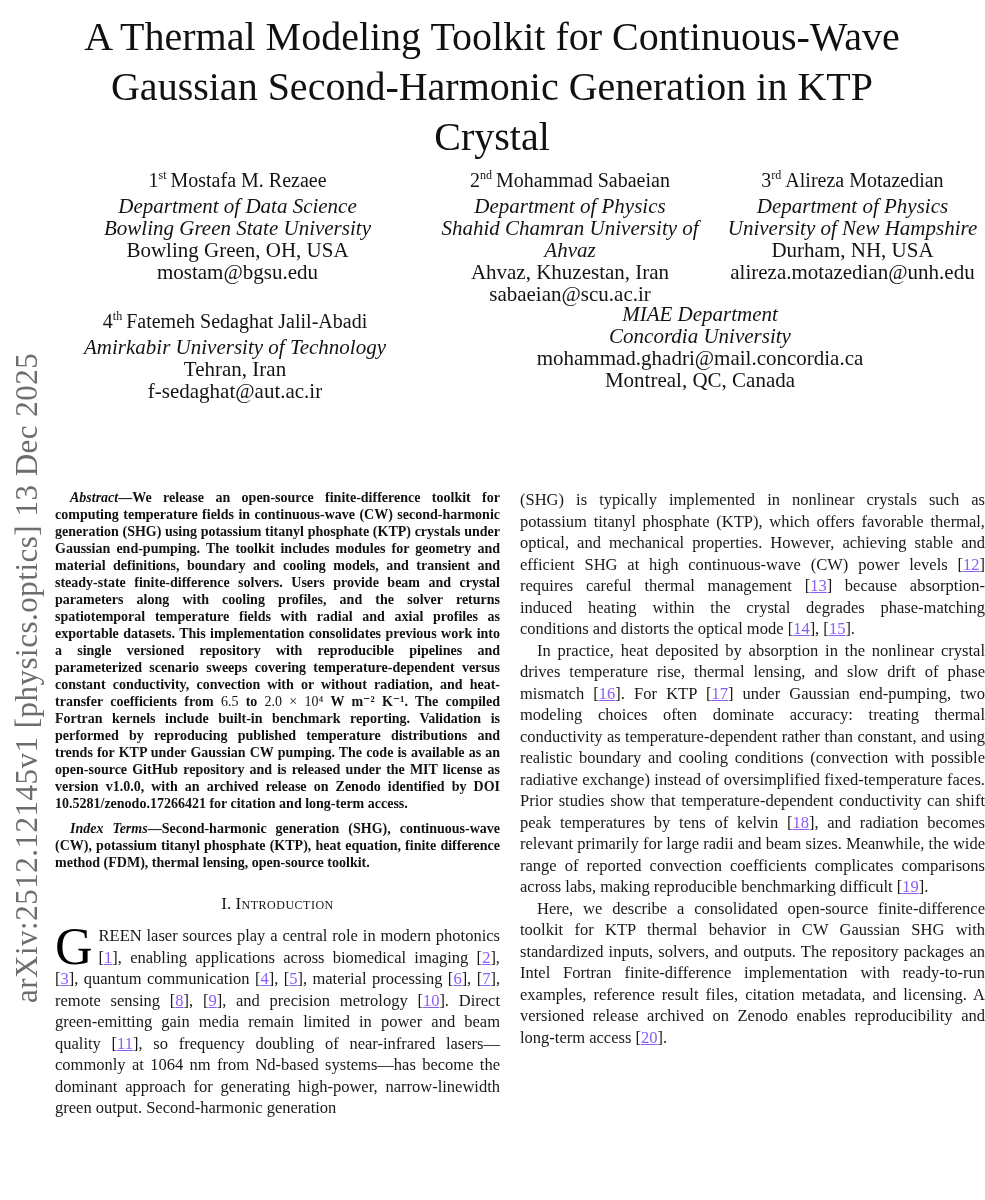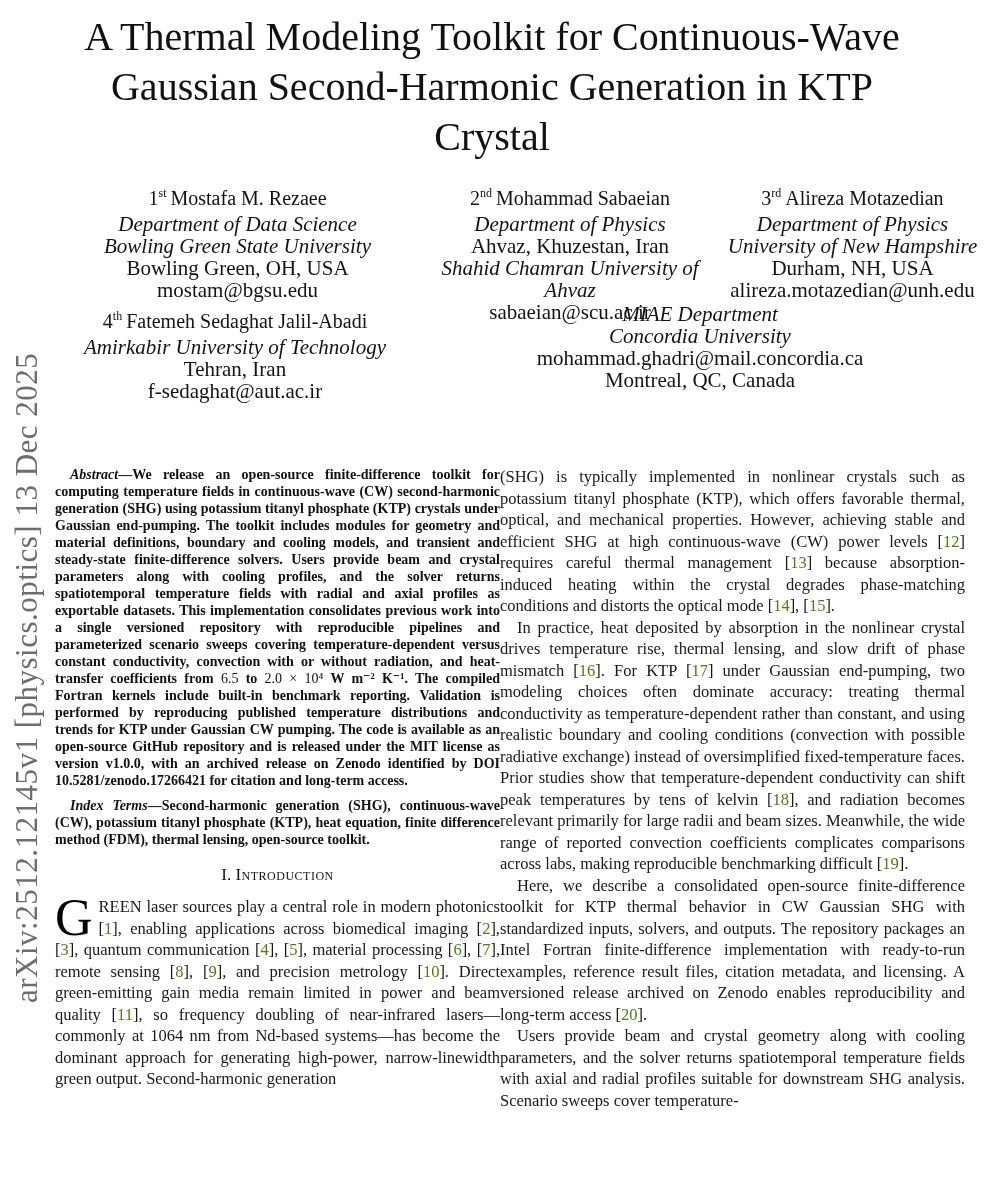--- a/index.html
+++ b/index.html
@@ -23,64 +23,64 @@
 
   
   .title {
     position: absolute; top: 12px; left: 52px; width: 880px;
     text-align: center; font-weight: normal;
     font-size: 40px; line-height: 50px; color: #111;
   }
 
   
   .authors-row { position: absolute; left: 55px; width: 930px; display: grid; }
-  .authors-row.row1 { top: 180px; grid-template-columns: 365px 300px 265px; font-family: Liberation Serif, serif; }
+  .authors-row.row1 { top: 162px; grid-template-columns: 365px 300px 265px; font-family: Liberation Serif, serif; }
   .authors-row.row2 { top: 303px; grid-template-columns: 360px 570px; }
   .author { text-align: center; }
   .author-name { font-size: 20px; line-height: 26px; margin-bottom: 2px; }
   .author-name sup { font-size: 12px; }
   .author-name .ord { margin-right: 4px; }
   .author-line { font-size: 21px; line-height: 22px; }
   .author-line.italic { font-style: italic; }
 
   
   .columns {
-    position: absolute; top: 466px; left: 55px; width: 930px;
-    display: grid; grid-template-columns: 445px 465px; 
+    position: absolute; top: 489px; left: 55px; width: 930px;
+    display: grid; grid-template-columns: 445px 465px; column-gap: 20px;
   }
   .col { overflow: visible; }
 
   .abstract, .index-terms {
     font-size: 14px; line-height: 17px; font-weight: bold;
     text-align: justify; text-indent: 15px; color: #111;
   }
   .index-terms { margin-top: 8px; }
   .abs-label, .it-label { font-style: italic; }
   .run-math { font-weight: normal; }
 
   .section-heading {
-    margin-top: 15px; margin-bottom: 9px;
+    margin-top: 21px; margin-bottom: 9px;
     text-align: center; font-weight: normal; font-size: 17px; line-height: 24px;
   }
   .section-heading .sc { font-variant: small-caps; letter-spacing: 0.5px; }
 
   .body-p {
     font-size: 16.5px; line-height: 21.5px;
     text-align: justify; text-indent: 17px; color: #181818;
   }
   .body-p.no-indent { text-indent: 0; }
 
   .dropcap {
     float: left;
     font-size: 52px; line-height: 40px;
     padding: 2px 6px 0 0;
     color: #000;
   }
 
-  .cite { color: #4d7c0f; }
+  .cite { color: #8b5cf6; text-decoration: underline; }
 </style>
 </head>
 <body>
 
 <div class="page">
 
   <div class="arxiv-stamp">arXiv:2512.12145v1 [physics.optics] 13 Dec 2025</div>
 
   <h1 class="title">
     <div>A Thermal Modeling Toolkit for Continuous-Wave</div>
@@ -92,22 +92,22 @@
     <div class="author">
       <div class="author-name"><span class="ord"><span>1</span><sup>st</sup></span><span>Mostafa M. Rezaee</span></div>
       <div class="author-line italic">Department of Data Science</div>
       <div class="author-line italic">Bowling Green State University</div>
       <div class="author-line">Bowling Green, OH, USA</div>
       <div class="author-line">mostam@bgsu.edu</div>
     </div>
     <div class="author">
       <div class="author-name"><span class="ord"><span>2</span><sup>nd</sup></span><span>Mohammad Sabaeian</span></div>
       <div class="author-line italic">Department of Physics</div>
+      <div class="author-line italic">Shahid Chamran University of Ahvaz</div>
       <div class="author-line">Ahvaz, Khuzestan, Iran</div>
-      <div class="author-line italic">Shahid Chamran University of Ahvaz</div>
       <div class="author-line">sabaeian@scu.ac.ir</div>
     </div>
     <div class="author">
       <div class="author-name"><span class="ord"><span>3</span><sup>rd</sup></span><span>Alireza Motazedian</span></div>
       <div class="author-line italic">Department of Physics</div>
       <div class="author-line italic">University of New Hampshire</div>
       <div class="author-line">Durham, NH, USA</div>
       <div class="author-line">alireza.motazedian@unh.edu</div>
     </div>
   </div>
@@ -131,17 +131,16 @@
     <div class="col">
       <p class="abstract"><span class="abs-label">Abstract</span><span><span class="run-b">—We release an open-source finite-difference toolkit for computing temperature fields in continuous-wave (CW) second-harmonic generation (SHG) using potassium titanyl phosphate (KTP) crystals under Gaussian end-pumping. The toolkit includes modules for geometry and material definitions, boundary and cooling models, and transient and steady-state finite-difference solvers. Users provide beam and crystal parameters along with cooling profiles, and the solver returns spatiotemporal temperature fields with radial and axial profiles as exportable datasets. This implementation consolidates previous work into a single versioned repository with reproducible pipelines and parameterized scenario sweeps covering temperature-dependent versus constant conductivity, convection with or without radiation, and heat-transfer coefficients from </span><span class="run-math">6.5</span><span class="run-b"> to </span><span class="run-math">2.0 × 10⁴</span><span class="run-b"> W m⁻² K⁻¹</span><span class="run-b">. The compiled Fortran kernels include built-in benchmark reporting. Validation is performed by reproducing published temperature distributions and trends for KTP under Gaussian CW pumping. The code is available as an open-source GitHub repository and is released under the MIT license as version v1.0.0, with an archived release on Zenodo identified by DOI 10.5281/zenodo.17266421 for citation and long-term access.</span></span></p>
       <p class="index-terms"><span class="it-label">Index Terms</span><span>—Second-harmonic generation (SHG), continuous-wave (CW), potassium titanyl phosphate (KTP), heat equation, finite difference method (FDM), thermal lensing, open-source toolkit.</span></p>
       <h2 class="section-heading"><span>I.</span> <span class="sc">Introduction</span></h2>
       <p class="body-p no-indent"><span class="dropcap">G</span><span>REEN laser sources play a central role in modern photonics [<span class="cite">1</span>], enabling applications across biomedical imaging [<span class="cite">2</span>], [<span class="cite">3</span>], quantum communication [<span class="cite">4</span>], [<span class="cite">5</span>], material processing [<span class="cite">6</span>], [<span class="cite">7</span>], remote sensing [<span class="cite">8</span>], [<span class="cite">9</span>], and precision metrology [<span class="cite">10</span>]. Direct green-emitting gain media remain limited in power and beam quality [<span class="cite">11</span>], so frequency doubling of near-infrared lasers—commonly at 1064 nm from Nd-based systems—has become the dominant approach for generating high-power, narrow-linewidth green output. Second-harmonic generation</span></p>
     </div>
     <div class="col">
       <p class="body-p no-indent">(SHG) is typically implemented in nonlinear crystals such as potassium titanyl phosphate (KTP), which offers favorable thermal, optical, and mechanical properties. However, achieving stable and efficient SHG at high continuous-wave (CW) power levels [<span class="cite">12</span>] requires careful thermal management [<span class="cite">13</span>] because absorption-induced heating within the crystal degrades phase-matching conditions and distorts the optical mode [<span class="cite">14</span>], [<span class="cite">15</span>].</p>
       <p class="body-p">In practice, heat deposited by absorption in the nonlinear crystal drives temperature rise, thermal lensing, and slow drift of phase mismatch [<span class="cite">16</span>]. For KTP [<span class="cite">17</span>] under Gaussian end-pumping, two modeling choices often dominate accuracy: treating thermal conductivity as temperature-dependent rather than constant, and using realistic boundary and cooling conditions (convection with possible radiative exchange) instead of oversimplified fixed-temperature faces. Prior studies show that temperature-dependent conductivity can shift peak temperatures by tens of kelvin [<span class="cite">18</span>], and radiation becomes relevant primarily for large radii and beam sizes. Meanwhile, the wide range of reported convection coefficients complicates comparisons across labs, making reproducible benchmarking difficult [<span class="cite">19</span>].</p>
       <p class="body-p">Here, we describe a consolidated open-source finite-difference toolkit for KTP thermal behavior in CW Gaussian SHG with standardized inputs, solvers, and outputs. The repository packages an Intel Fortran finite-difference implementation with ready-to-run examples, reference result files, citation metadata, and licensing. A versioned release archived on Zenodo enables reproducibility and long-term access [<span class="cite">20</span>].</p>
-      <p class="body-p">Users provide beam and crystal geometry along with cooling parameters, and the solver returns spatiotemporal temperature fields with axial and radial profiles suitable for downstream SHG analysis. Scenario sweeps cover temperature-</p>
     </div>
   </div>
 
 </div>
 
 </body></html>

